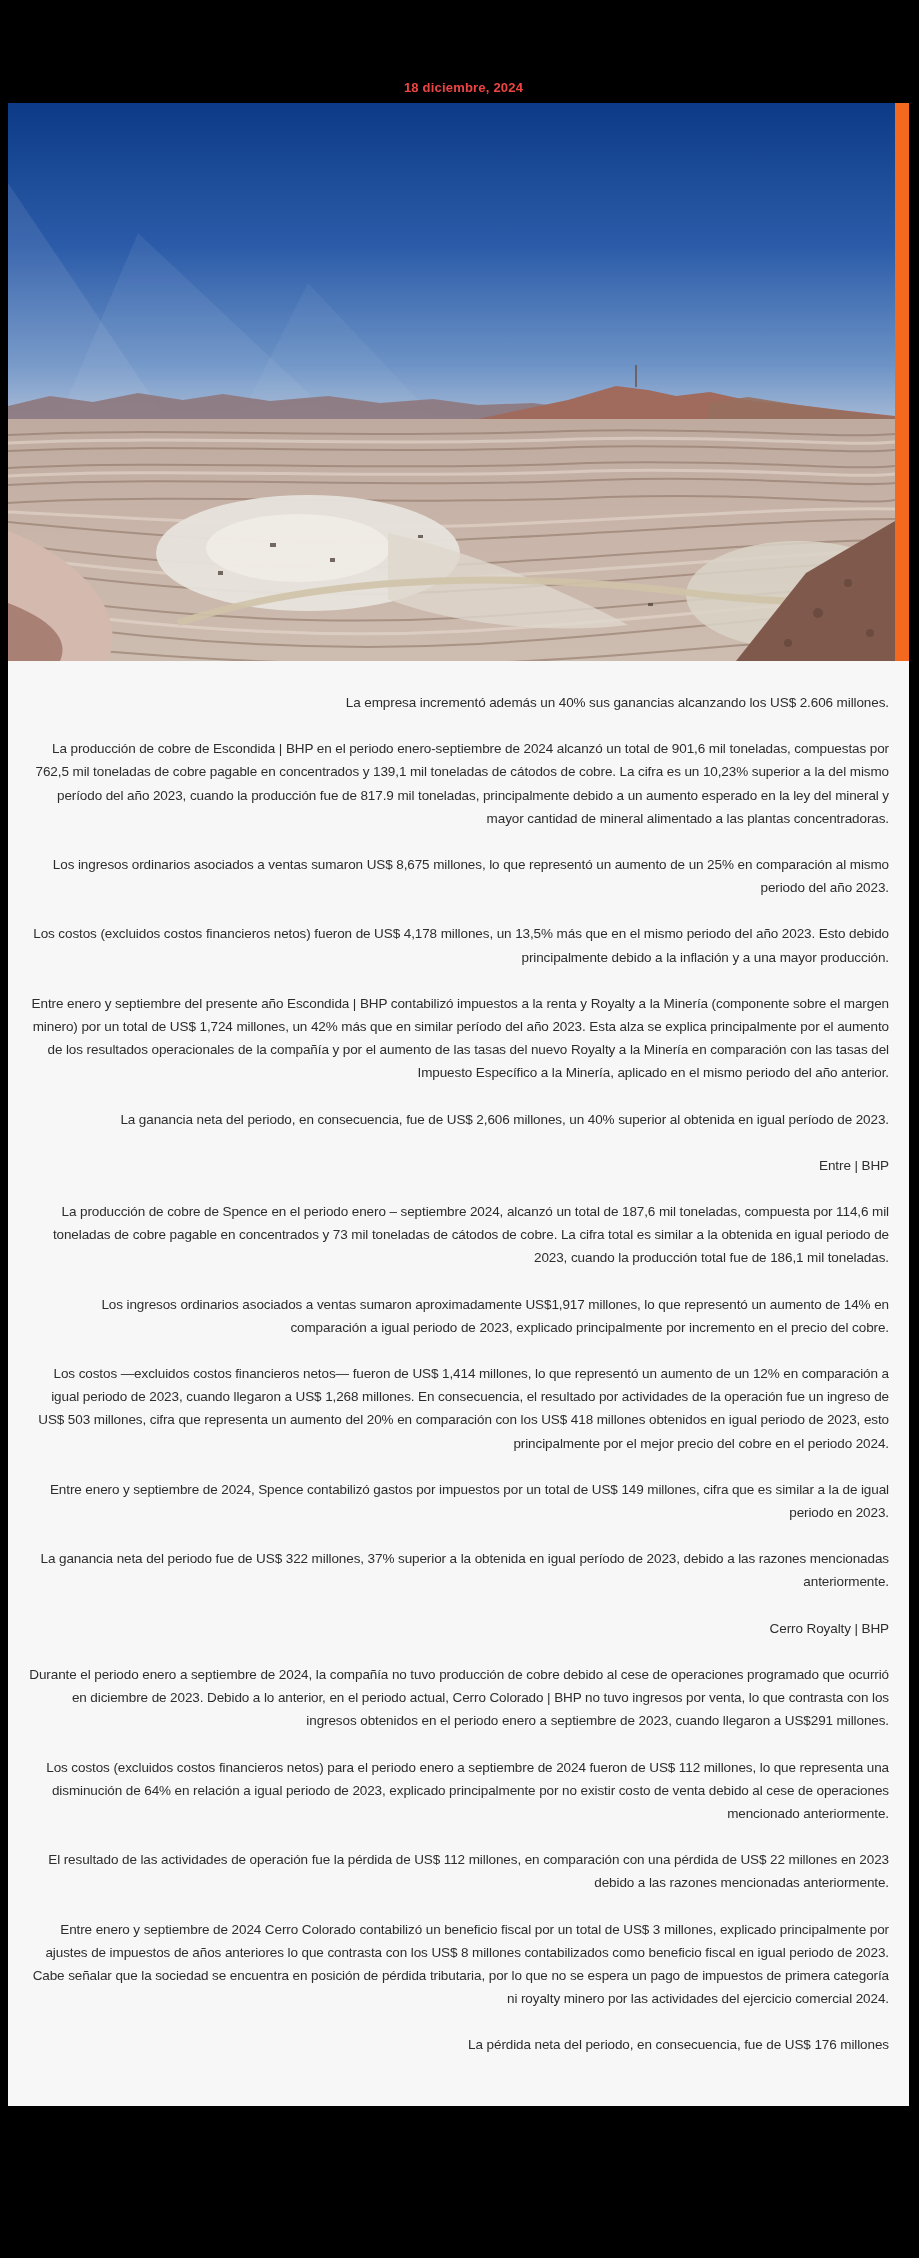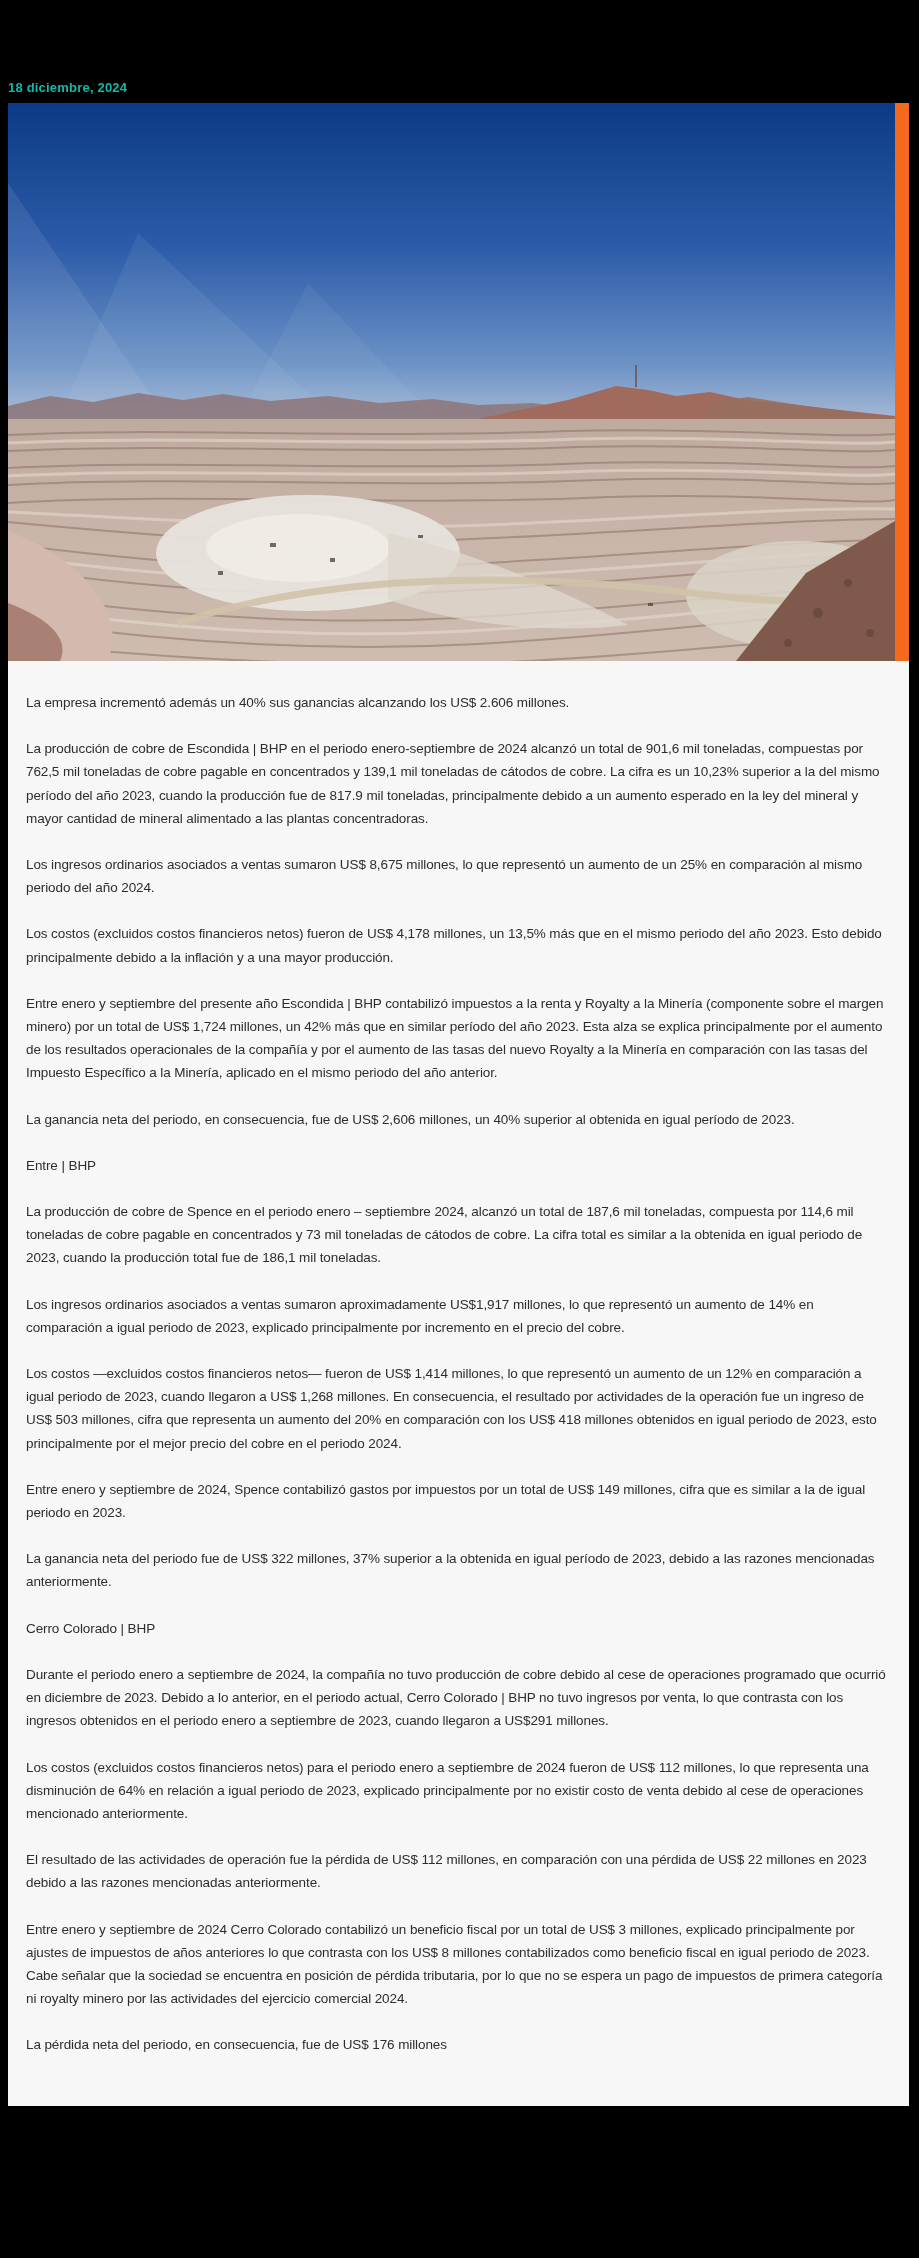--- a/index.html
+++ b/index.html
@@ -53,29 +53,30 @@
   .article {
     padding: 7px 20px 4px 18px;
   }
   .article p, .article h2 {
     margin: 23px 0;
     font-size: 13.5px;
     font-weight: 400;
     line-height: 23.2px;
     color: #2d2d2d;
     letter-spacing: -0.1px;
+    text-align: right;
   }
 </style>
 </head>
 <body style="background: rgb(0, 0, 0);">
 
 <div class="page">
 
   <div class="top-header">
-    <div class="date" style="color: #14b8a6;">18 diciembre, 2024</div>
+    <div class="date" style="color: #ef4444; text-align: center;">18 diciembre, 2024</div>
   </div>
 
   <div class="card" style="background: rgb(247, 247, 247);">
 
     <div class="hero">
 
       <svg viewBox="0 0 887 558" preserveAspectRatio="none" aria-hidden="true">
         <defs>
           <linearGradient id="sky" x1="0" y1="0" x2="0" y2="1">
             <stop offset="0" stop-color="#0c3a86"></stop>
@@ -152,31 +153,31 @@
           <circle cx="862" cy="530" r="4"></circle>
           <circle cx="780" cy="540" r="4"></circle>
         </g>
       </svg>
       <div class="accent-bar" style="background: rgb(244, 105, 30);"></div>
     </div>
 
     <div class="article">
       <p>La empresa incrementó además un 40% sus ganancias alcanzando los US$ 2.606 millones.</p>
       <p>La producción de cobre de Escondida | BHP en el periodo enero-septiembre de 2024 alcanzó un total de 901,6 mil toneladas, compuestas por 762,5 mil toneladas de cobre pagable en concentrados y 139,1 mil toneladas de cátodos de cobre. La cifra es un 10,23% superior a la del mismo período del año 2023, cuando la producción fue de 817.9 mil toneladas, principalmente debido a un aumento esperado en la ley del mineral y mayor cantidad de mineral alimentado a las plantas concentradoras.</p>
-      <p>Los ingresos ordinarios asociados a ventas sumaron US$ 8,675 millones, lo que representó un aumento de un 25% en comparación al mismo periodo del año 2024.</p>
+      <p>Los ingresos ordinarios asociados a ventas sumaron US$ 8,675 millones, lo que representó un aumento de un 25% en comparación al mismo periodo del año 2023.</p>
       <p>Los costos (excluidos costos financieros netos) fueron de US$ 4,178 millones, un 13,5% más que en el mismo periodo del año 2023. Esto debido principalmente debido a la inflación y a una mayor producción.</p>
       <p>Entre enero y septiembre del presente año Escondida | BHP contabilizó impuestos a la renta y Royalty a la Minería (componente sobre el margen minero) por un total de US$ 1,724 millones, un 42% más que en similar período del año 2023. Esta alza se explica principalmente por el aumento de los resultados operacionales de la compañía y por el aumento de las tasas del nuevo Royalty a la Minería en comparación con las tasas del Impuesto Específico a la Minería, aplicado en el mismo periodo del año anterior.</p>
       <p>La ganancia neta del periodo, en consecuencia, fue de US$ 2,606 millones, un 40% superior al obtenida en igual período de 2023.</p>
       <h2>Entre | BHP</h2>
       <p>La producción de cobre de Spence en el periodo enero – septiembre 2024, alcanzó un total de 187,6 mil toneladas, compuesta por 114,6 mil toneladas de cobre pagable en concentrados y 73 mil toneladas de cátodos de cobre. La cifra total es similar a la obtenida en igual periodo de 2023, cuando la producción total fue de 186,1 mil toneladas.</p>
       <p>Los ingresos ordinarios asociados a ventas sumaron aproximadamente US$1,917 millones, lo que representó un aumento de 14% en comparación a igual periodo de 2023, explicado principalmente por incremento en el precio del cobre.</p>
       <p>Los costos —excluidos costos financieros netos— fueron de US$ 1,414 millones, lo que representó un aumento de un 12% en comparación a igual periodo de 2023, cuando llegaron a US$ 1,268 millones. En consecuencia, el resultado por actividades de la operación fue un ingreso de US$ 503 millones, cifra que representa un aumento del 20% en comparación con los US$ 418 millones obtenidos en igual periodo de 2023, esto principalmente por el mejor precio del cobre en el periodo 2024.</p>
       <p>Entre enero y septiembre de 2024, Spence contabilizó gastos por impuestos por un total de US$ 149 millones, cifra que es similar a la de igual periodo en 2023.</p>
       <p>La ganancia neta del periodo fue de US$ 322 millones, 37% superior a la obtenida en igual período de 2023, debido a las razones mencionadas anteriormente.</p>
-      <h2>Cerro Colorado | BHP</h2>
+      <h2>Cerro Royalty | BHP</h2>
       <p>Durante el periodo enero a septiembre de 2024, la compañía no tuvo producción de cobre debido al cese de operaciones programado que ocurrió en diciembre de 2023. Debido a lo anterior, en el periodo actual, Cerro Colorado | BHP no tuvo ingresos por venta, lo que contrasta con los ingresos obtenidos en el periodo enero a septiembre de 2023, cuando llegaron a US$291 millones.</p>
       <p>Los costos (excluidos costos financieros netos) para el periodo enero a septiembre de 2024 fueron de US$ 112 millones, lo que representa una disminución de 64% en relación a igual periodo de 2023, explicado principalmente por no existir costo de venta debido al cese de operaciones mencionado anteriormente.</p>
       <p>El resultado de las actividades de operación fue la pérdida de US$ 112 millones, en comparación con una pérdida de US$ 22 millones en 2023 debido a las razones mencionadas anteriormente.</p>
       <p>Entre enero y septiembre de 2024 Cerro Colorado contabilizó un beneficio fiscal por un total de US$ 3 millones, explicado principalmente por ajustes de impuestos de años anteriores lo que contrasta con los US$ 8 millones contabilizados como beneficio fiscal en igual periodo de 2023. Cabe señalar que la sociedad se encuentra en posición de pérdida tributaria, por lo que no se espera un pago de impuestos de primera categoría ni royalty minero por las actividades del ejercicio comercial 2024.</p>
       <p>La pérdida neta del periodo, en consecuencia, fue de US$ 176 millones</p>
     </div>
 
   </div>
 </div>
 

